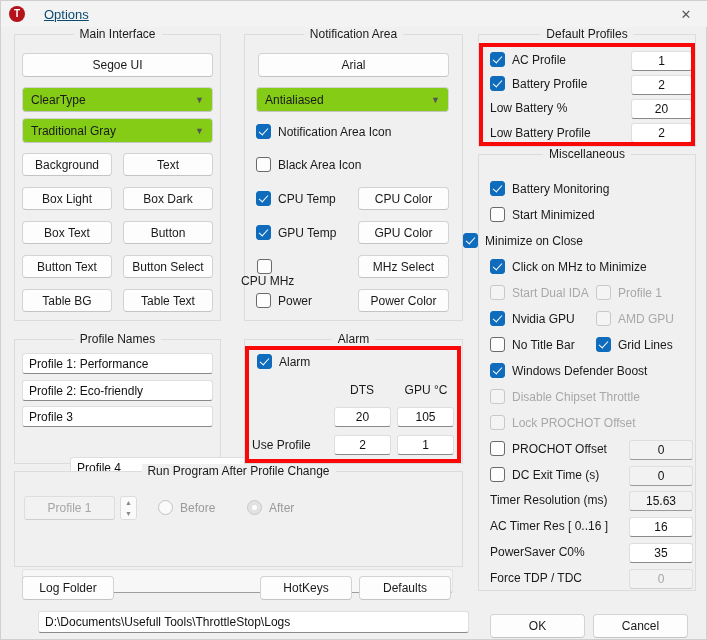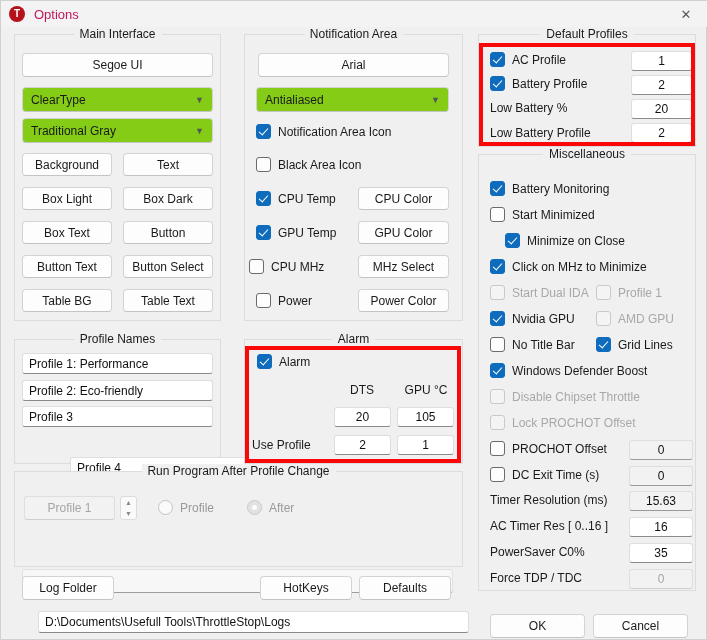--- a/index.html
+++ b/index.html
@@ -26,21 +26,21 @@
   }
   .app-icon {
     width: 16px; height: 16px; margin-left: 8px;
     background: #b5121b;
     border-radius: 50%;
     color: #fff; font-size: 10px; font-weight: bold;
     display: flex; align-items: center; justify-content: center;
     line-height: 1;
   }
   .title-text {
-    margin-left: 9px; font-size: 13px; color: #be185d;
+    margin-left: 19px; font-size: 13px; color: #0c4a6e; text-decoration: underline;
   }
   .close-btn {
     position: absolute; right: 0; top: 0;
     width: 44px; height: 26px;
     display: flex; align-items: center; justify-content: center;
     color: #5a5a5a; font-size: 13px;
   }
 
   
   .group {
@@ -250,21 +250,21 @@
     <span>Black Area Icon</span>
   </div>
   <div class="cbrow" style="left:255px; top:190px;">
     <span class="cbox checked"></span>
     <span>CPU Temp</span>
   </div>
   <div class="cbrow" style="left:255px; top:224px;">
     <span class="cbox checked"></span>
     <span>GPU Temp</span>
   </div>
-  <div class="cbrow" style="left:248px; top:258px;">
+  <div class="cbrow" style="left:240px; top:258px;flex-direction:column;">
     <span class="cbox"></span>
     <span>CPU MHz</span>
   </div>
   <div class="cbrow" style="left:255px; top:292px;">
     <span class="cbox"></span>
     <span>Power</span>
   </div>
 
   <div class="btn" style="left:357px; top:186px; width:91px; height:23px;">CPU Color</div>
   <div class="btn" style="left:357px; top:220px; width:91px; height:23px;">GPU Color</div>
@@ -300,21 +300,21 @@
   </div>
 
   <div class="cbrow" style="left:489px; top:180px;">
     <span class="cbox checked"></span>
     <span>Battery Monitoring</span>
   </div>
   <div class="cbrow" style="left:489px; top:206px;">
     <span class="cbox"></span>
     <span>Start Minimized</span>
   </div>
-  <div class="cbrow" style="left:504px; top:232px;">
+  <div class="cbrow" style="left:462px; top:232px;">
     <span class="cbox checked"></span>
     <span>Minimize on Close</span>
   </div>
   <div class="cbrow" style="left:489px; top:258px;">
     <span class="cbox checked"></span>
     <span>Click on MHz to Minimize</span>
   </div>
   <div class="cbrow dim" style="left:489px; top:284px;">
     <span class="cbox"></span>
     <span>Start Dual IDA</span>
@@ -404,21 +404,21 @@
   <div class="group" style="left:13px; top:470px; width:449px; height:96px;">
     <div class="group-title">Run Program After Profile Change</div>
   </div>
   <div class="tinput center disabled" style="left:23px; top:495px; width:91px; height:24px;">Profile 1</div>
   <div class="spinner" style="left:119px; top:495px; height:24px;">
     <div class="spin-up">▲</div>
     <div class="spin-dn">▼</div>
   </div>
   <div class="rbrow" style="left:157px; top:499px;">
     <span class="rbox"></span>
-    <span>Profile</span>
+    <span>Before</span>
   </div>
   <div class="rbrow" style="left:246px; top:499px;">
     <span class="rbox selected"></span>
     <span>After</span>
   </div>
   <div class="tinput disabled flat" style="left:21px; top:528px; width:431px; height:24px;margin-top:40px;">Disabled</div>
 
   <div class="btn" style="left:21px; top:575px; width:92px; height:24px;">Log Folder</div>
   <div class="btn" style="left:259px; top:575px; width:92px; height:24px;">HotKeys</div>
   <div class="btn" style="left:358px; top:575px; width:92px; height:24px;">Defaults</div>

